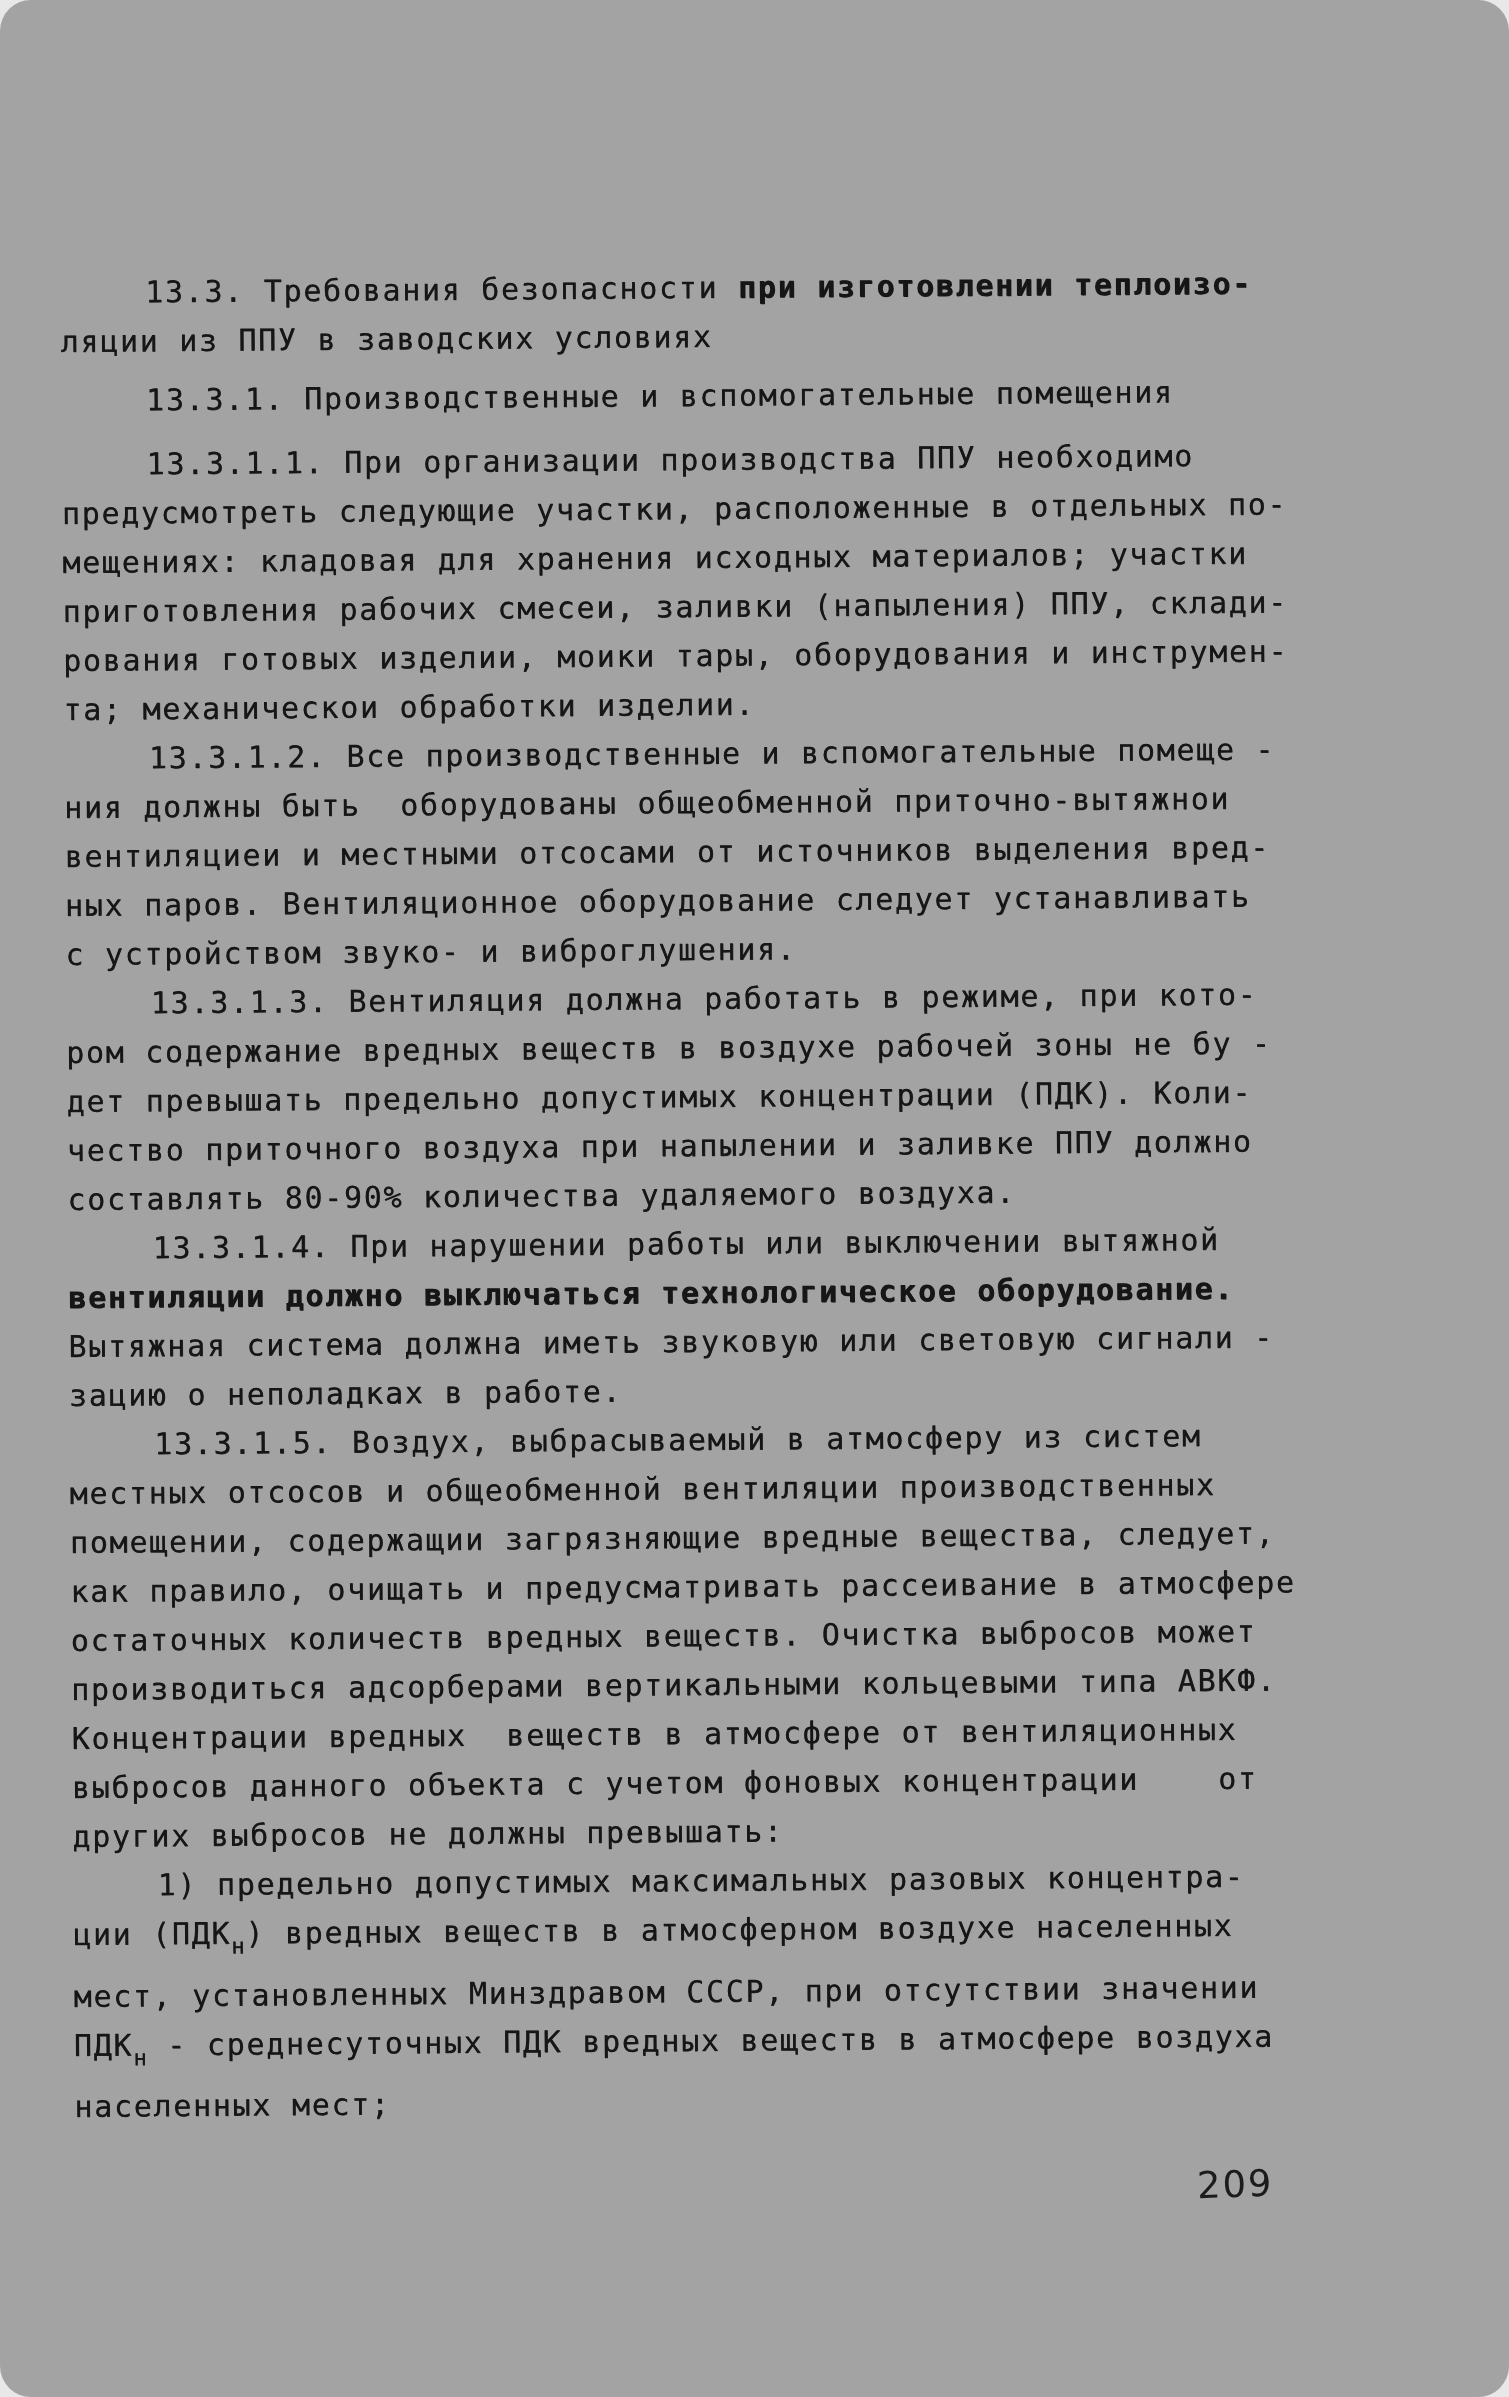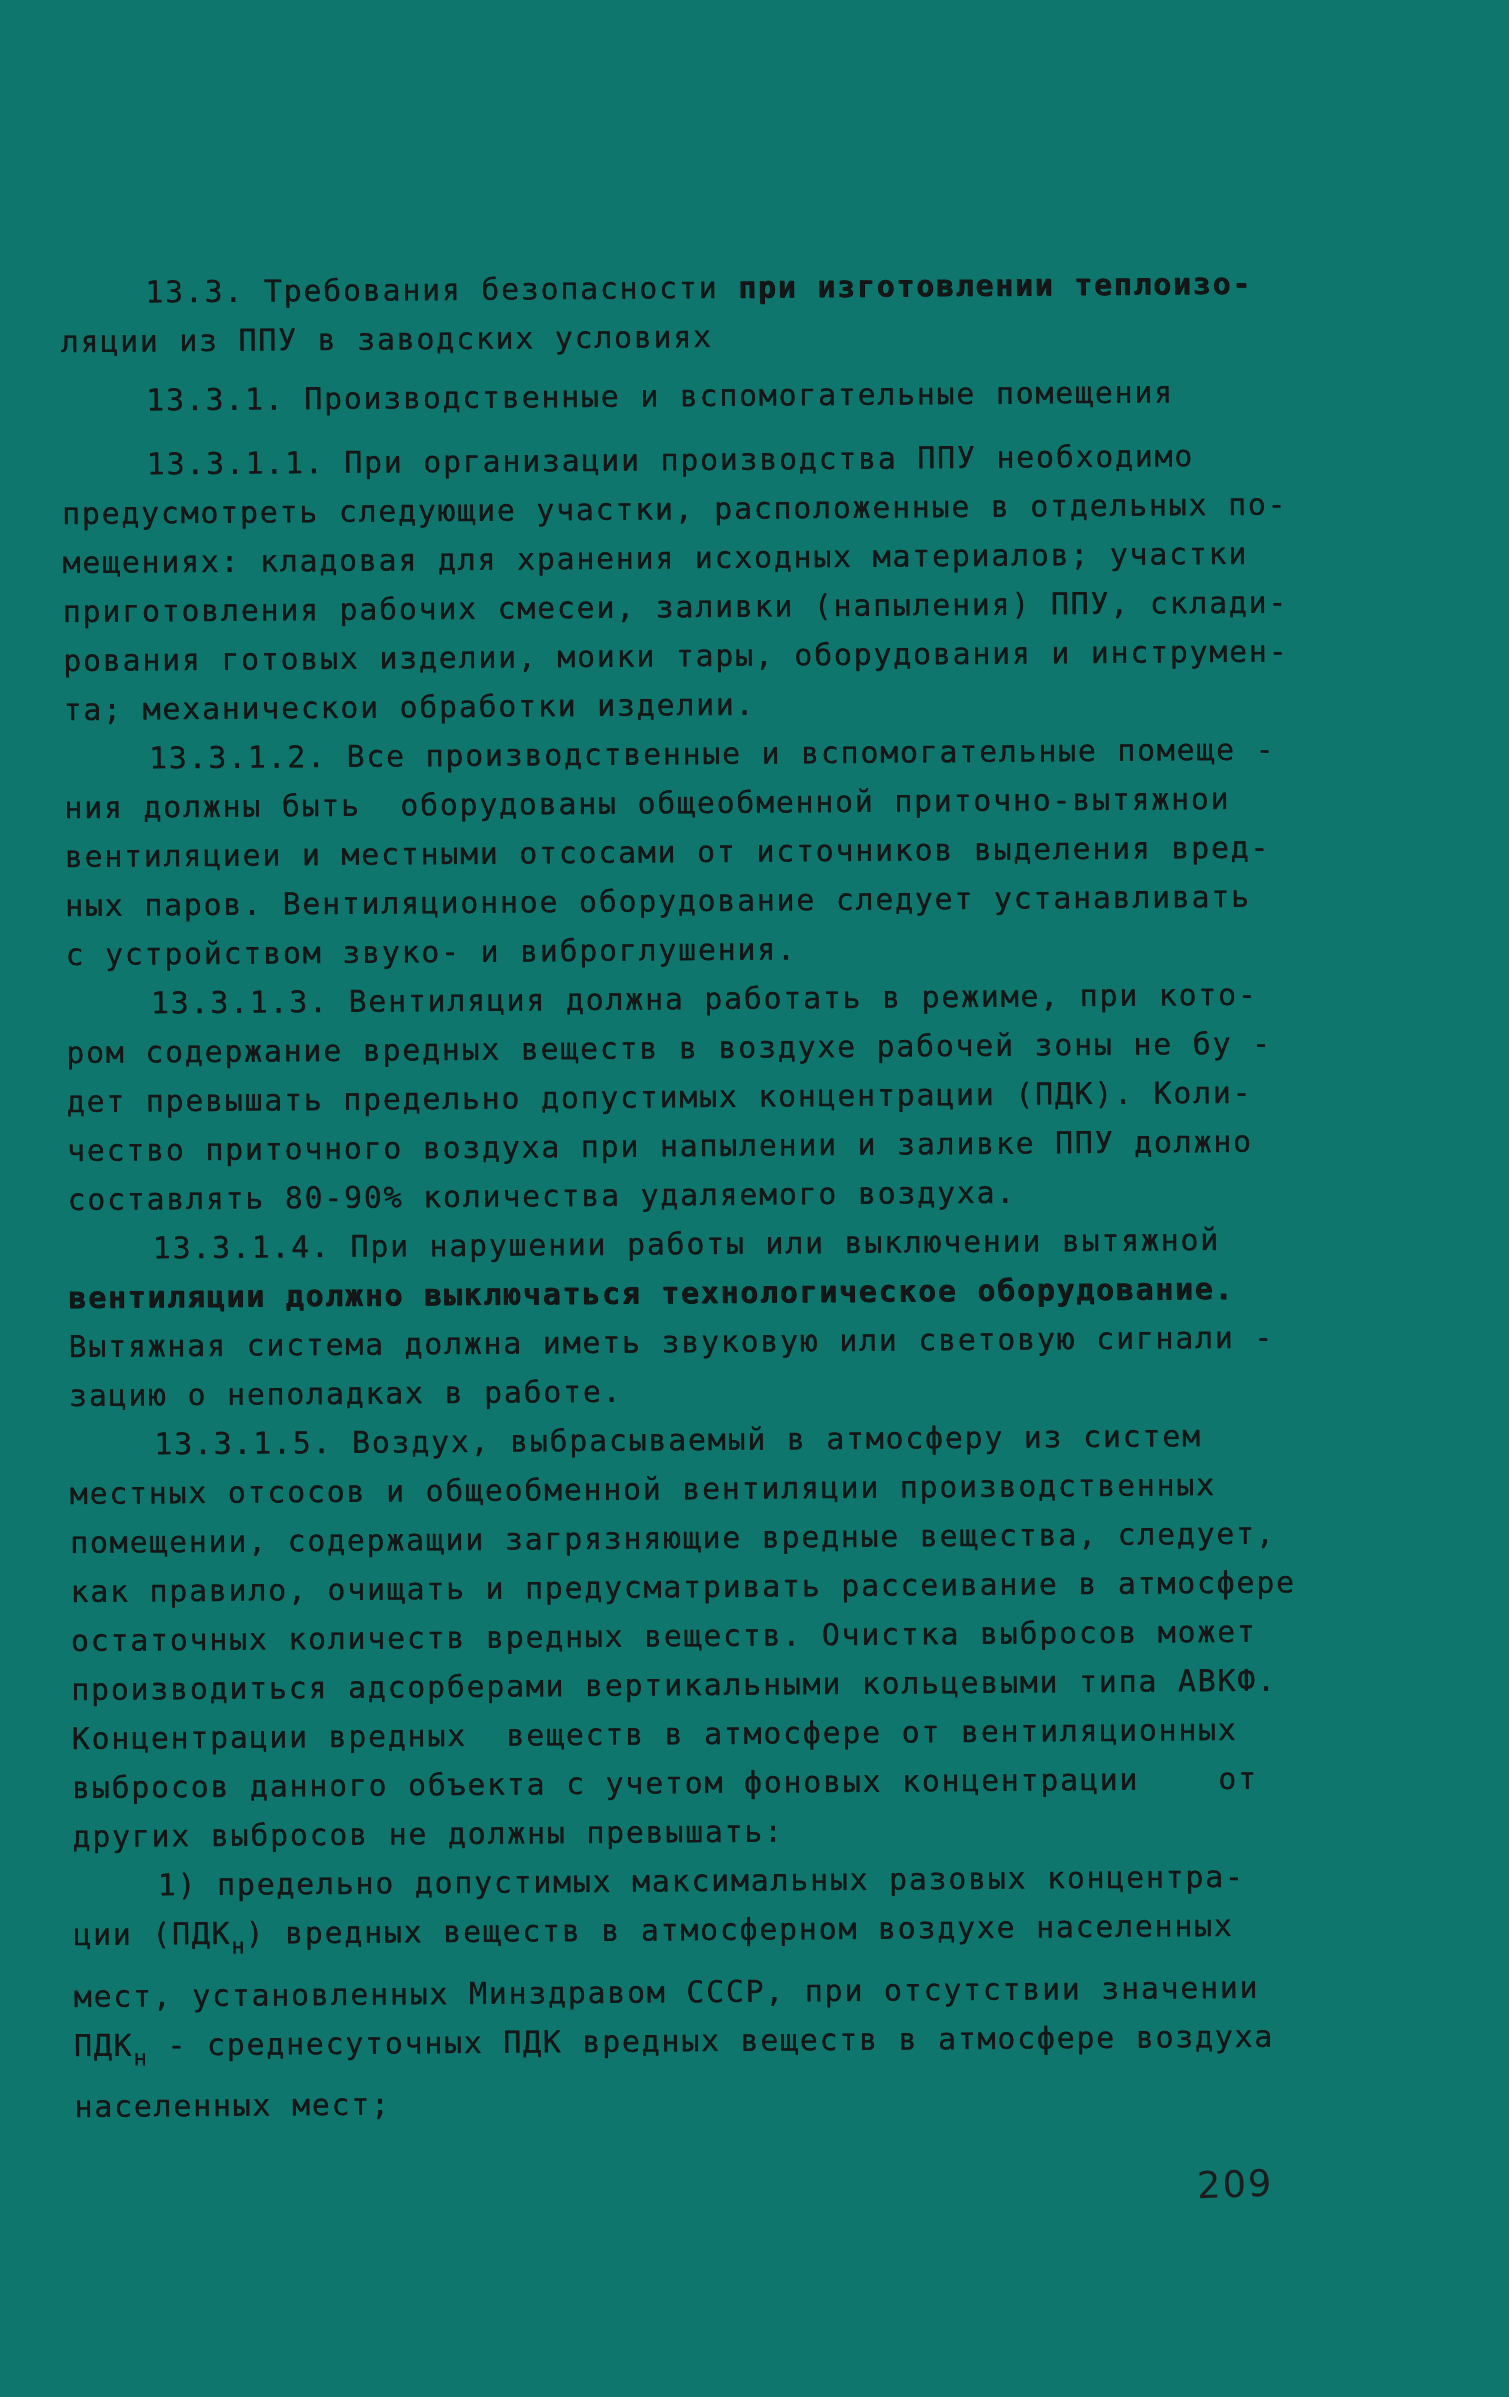--- a/index.html
+++ b/index.html
@@ -1,22 +1,23 @@
 <!DOCTYPE html>
 <html lang="ru"><head>
 <meta charset="utf-8">
 <style>
   html, body { margin: 0; padding: 0; background: #e8e8e8; }
   .page {
     position: relative;
     width: 1509px;
     height: 2397px;
-    background: #0f766e;
+    background: #a3a3a3;
     overflow: hidden;
     font-family: "DejaVu Sans Mono", "Liberation Mono", monospace;
+    border-radius: 31px;
   }
   .text-block {
     position: absolute;
     left: 60px;
     top: 268px;
     width: 1255px;
     transform: rotate(-0.45deg);
     transform-origin: 0 0;
   }
   .line {

